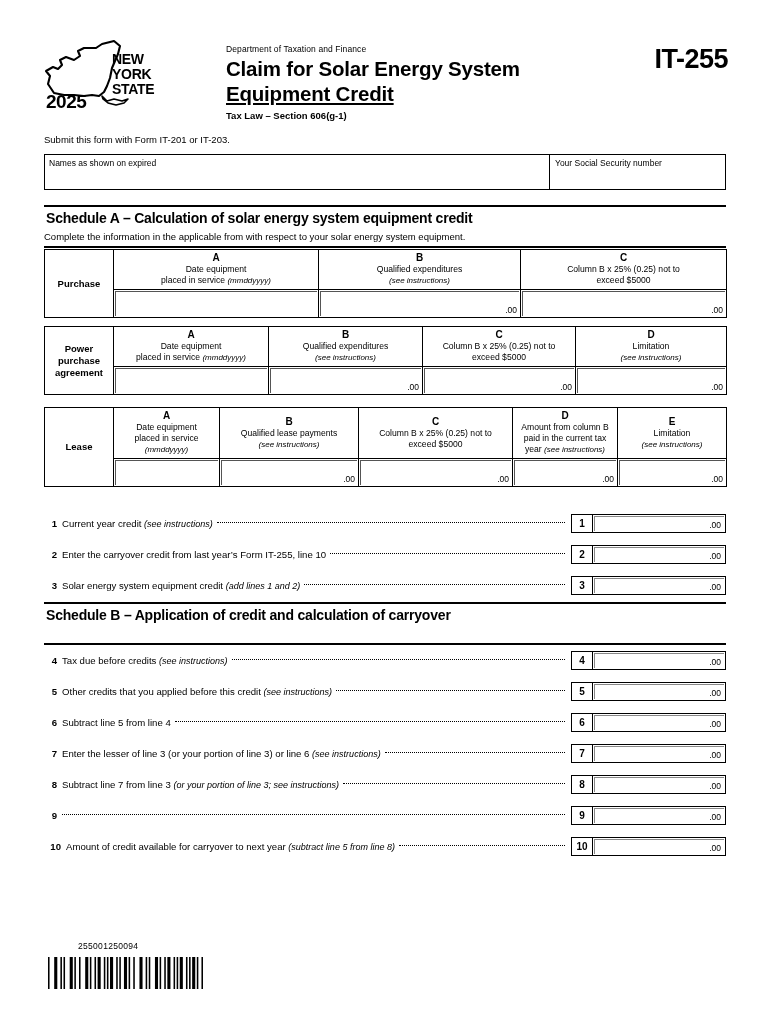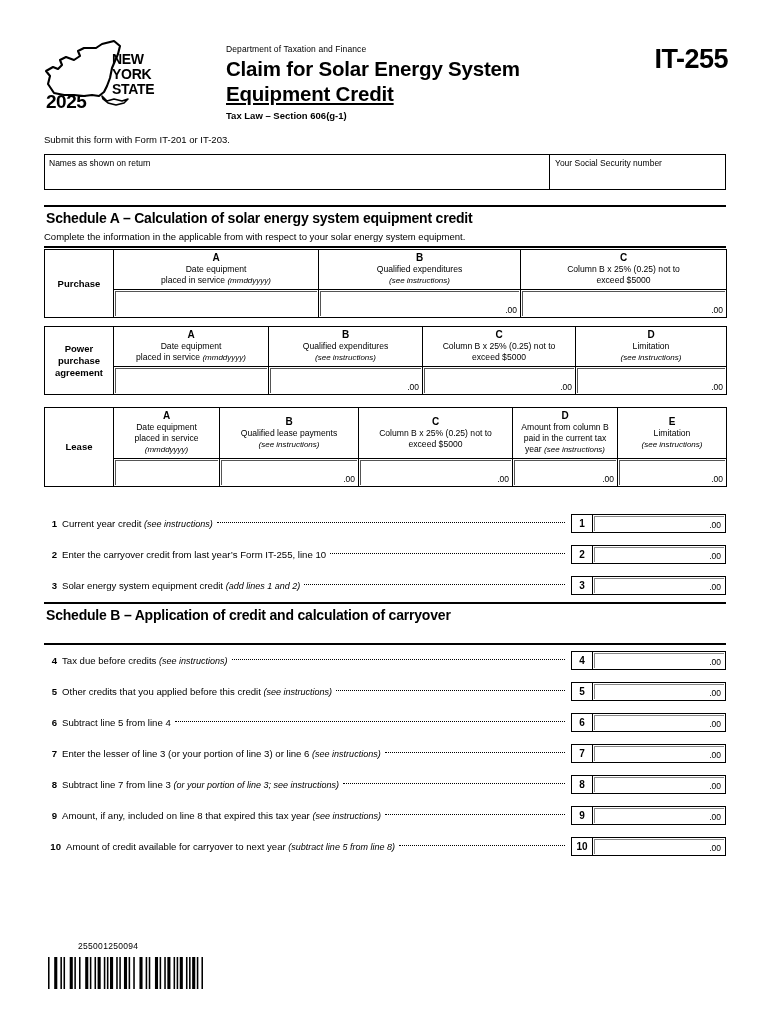--- a/index.html
+++ b/index.html
@@ -219,21 +219,21 @@
 
     <div class="tax-law">Tax Law – Section 606(g-1)</div>
 
     <div class="form-number">IT-255</div>
   </div>
 
   <div class="submit-line">Submit this form with Form IT-201 or IT-203.</div>
 
   <div class="idbox">
     <div class="cellname">
-      <span>Names as shown on return</span>
+      <span>Names as shown on expired</span>
     </div>
     <div class="cellssn">
       <span>Your Social Security number</span>
     </div>
   </div>
 
   <div class="sched" style="top:205px;">
     <div class="rule-top"></div>
     <h2>Schedule A – Calculation of solar energy system equipment credit</h2>
     <div class="rule-bot"></div>
@@ -507,21 +507,20 @@
       <span class="amtbox">
         <span class="bn">8</span>
         <span class="bf">
             <span class="cents">.00</span>
           </span>
       </span>
     </div>
 
     <div class="lrow">
       <span class="lnum">9</span>
-      <span class="ltext"><span>Amount, if any, included on line 8 that expired this tax year </span><i>(see instructions)</i></span>
       <span class="leader"></span>
       <span class="amtbox">
         <span class="bn">9</span>
         <span class="bf">
             <span class="cents">.00</span>
           </span>
       </span>
     </div>
 
     <div class="lrow">

